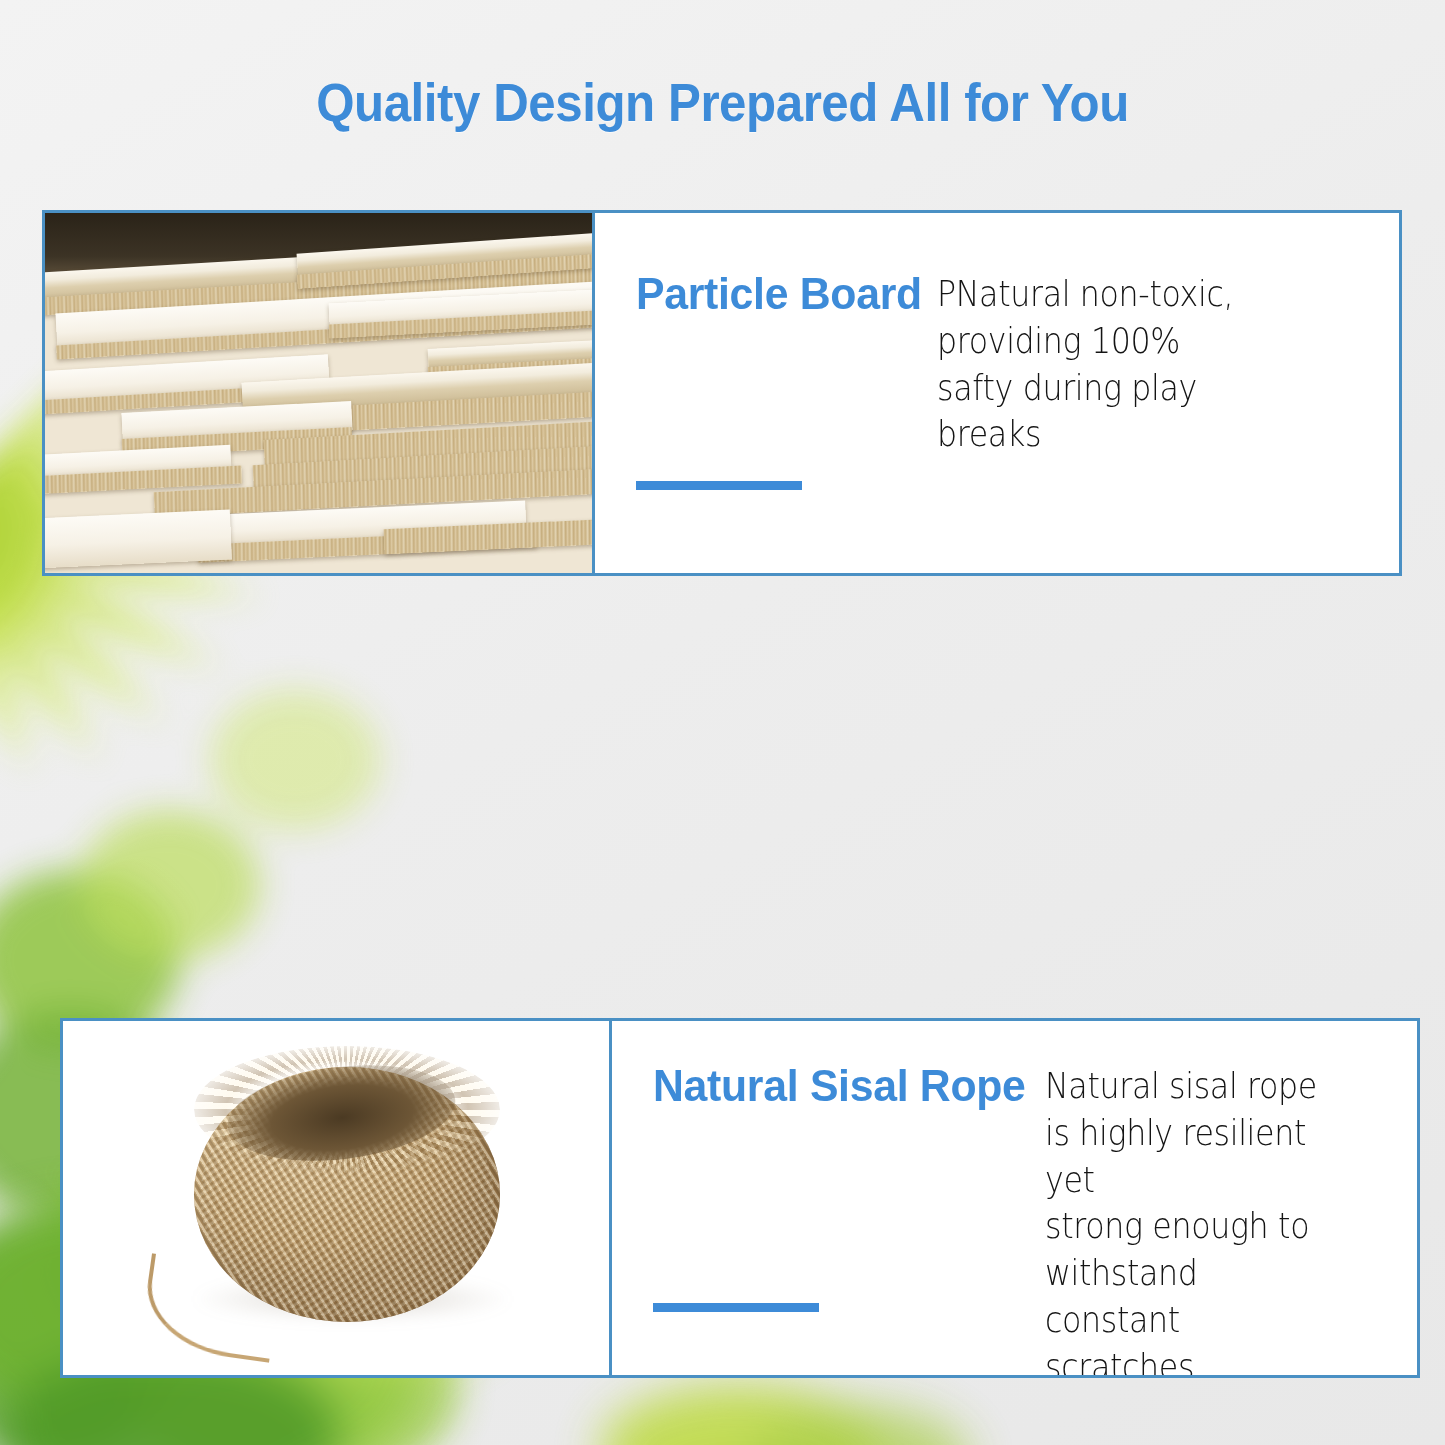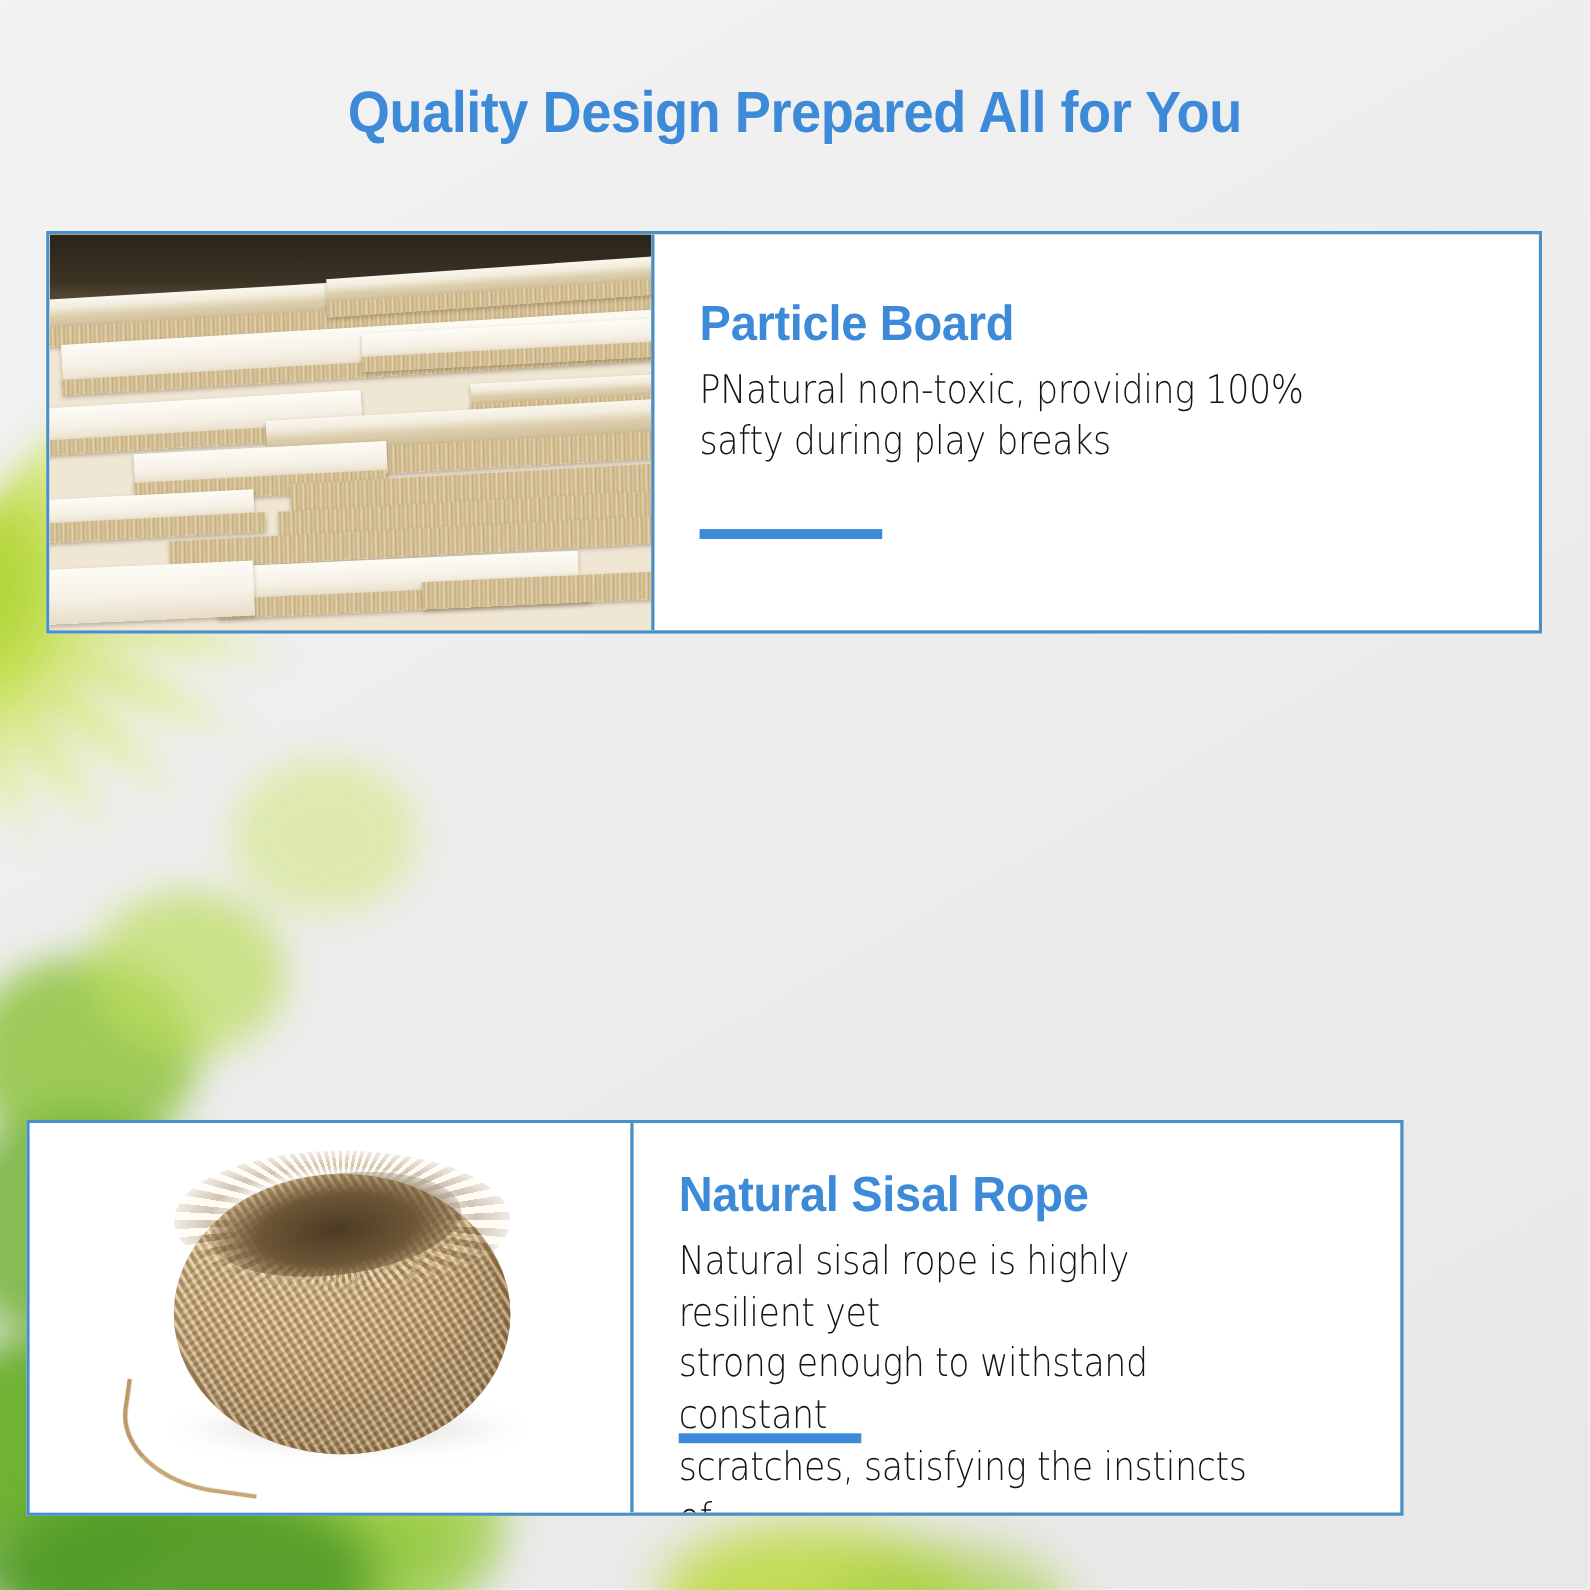--- a/index.html
+++ b/index.html
@@ -85,21 +85,21 @@
     position:relative;
     overflow:hidden;
     flex:none;
     background:#ffffff;
   }
   .card-text {
     position:relative;
     flex:1;
     padding:48px 42px 0 42px;
     display:flex;
-    flex-direction:column;
+    flex-direction:row;
   }
 
   .divider-v {
     position:absolute;
     top:0; bottom:0;
     width:3px;
     background:#4a90c4;
   }
 
   .head {
@@ -340,21 +340,21 @@
 
     <div class="card-text" style="padding-left:44px; padding-top:58px;">
       <div class="head">Particle Board</div>
       <div class="body">PNatural non-toxic, providing 100%
 safty during play breaks</div>
       <div class="rule" style="left:44px; top:268px;"></div>
     </div>
   </div>
 
 
-  <div class="card opaque" style="left:24px; top:1018px; width:1252px; height:360px;justify-content:flex-end;">
+  <div class="card opaque" style="left:60px; top:1018px; width:1360px; height:360px;justify-content:flex-end;">
 
     <div class="card-photo" style="width:546px;">
       <div class="rope">
         <div class="rope-shadow"></div>
         <div class="rope-ball">
           <div class="rope-wind"></div>
           <div class="rope-wind2"></div>
         </div>
         <div class="rope-hole-rim"></div>
         <div class="rope-hole"></div>

